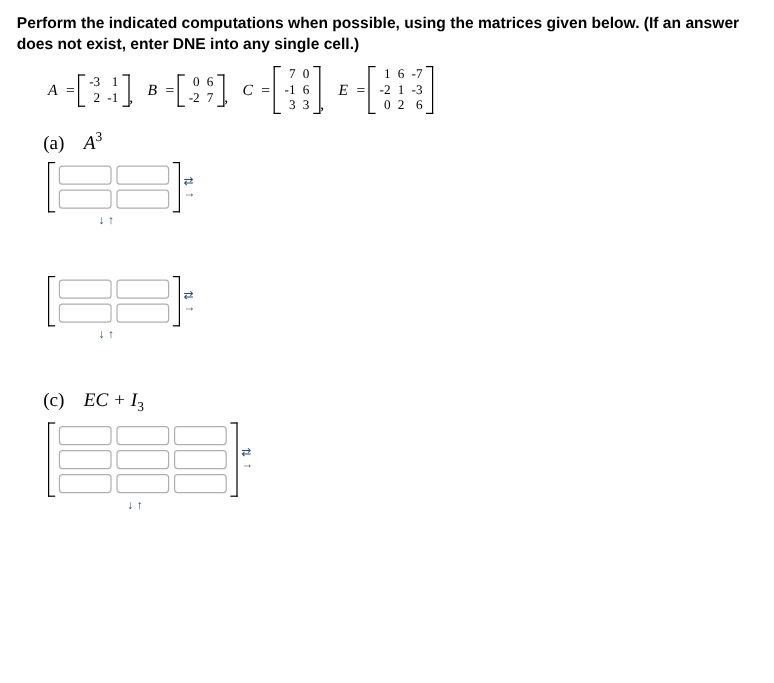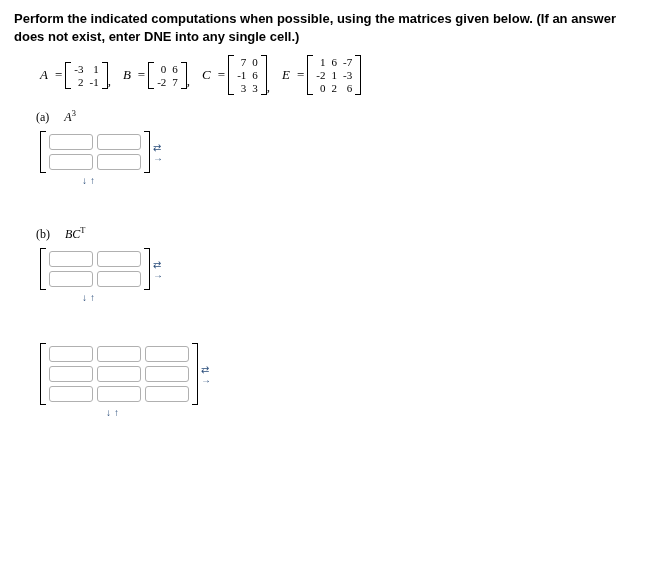--- a/index.html
+++ b/index.html
@@ -47,21 +47,21 @@
   }
   .mat-body.cols2 { grid-template-columns: repeat(2, auto); }
   .mat-body.cols3 { grid-template-columns: repeat(3, auto); }
   .comma { margin: 0 2px 0 0; align-self: flex-end; }
   
   .part {
     margin: 8px 0 40px 22px;
   }
   .part-header {
     font-family: "Times New Roman", serif;
-    font-size: 12px;
+    font-size: 16px;
     margin-bottom: 6px;
   }
   .part-letter { margin-right: 12px; }
   .part-expr { font-style: italic; }
   .part-expr sup { font-size: 0.7em; font-style: normal; }
   .part-expr sub { font-size: 0.7em; font-style: normal; }
   
   .answer-matrix-wrap {
     display: flex;
     align-items: flex-start;
@@ -210,24 +210,20 @@
       <span>→</span>
     </div>
   </div>
   <div class="horiz-arrows">
     <span>↓</span>
     <span>↑</span>
   </div>
 </div>
 
 <div class="part">
-  <div class="part-header">
-    <span class="part-letter">(b)</span>
-    <span class="part-expr">BC<sup>T</sup></span>
-  </div>
   <div class="answer-matrix-wrap">
     <span class="lb"></span>
     <div class="ans-grid r2c2">
       <input class="ans-cell" style="">
       <input class="ans-cell" style="">
       <input class="ans-cell" style="">
       <input class="ans-cell" style="">
     </div>
     <span class="rb"></span>
     <div class="vert-arrows">
@@ -235,20 +231,24 @@
       <span>→</span>
     </div>
   </div>
   <div class="horiz-arrows">
     <span>↓</span>
     <span>↑</span>
   </div>
 </div>
 
 <div class="part" style="margin-bottom:4px;">
+  <div class="part-header">
+    <span class="part-letter">(c)</span>
+    <span class="part-expr">EC + I<sub>3</sub></span>
+  </div>
   <div class="answer-matrix-wrap">
     <span class="lb"></span>
     <div class="ans-grid r3c3">
       <input class="ans-cell" style="">
       <input class="ans-cell" style="">
       <input class="ans-cell" style="">
       <input class="ans-cell" style="">
       <input class="ans-cell" style="">
       <input class="ans-cell" style="">
       <input class="ans-cell" style="">

